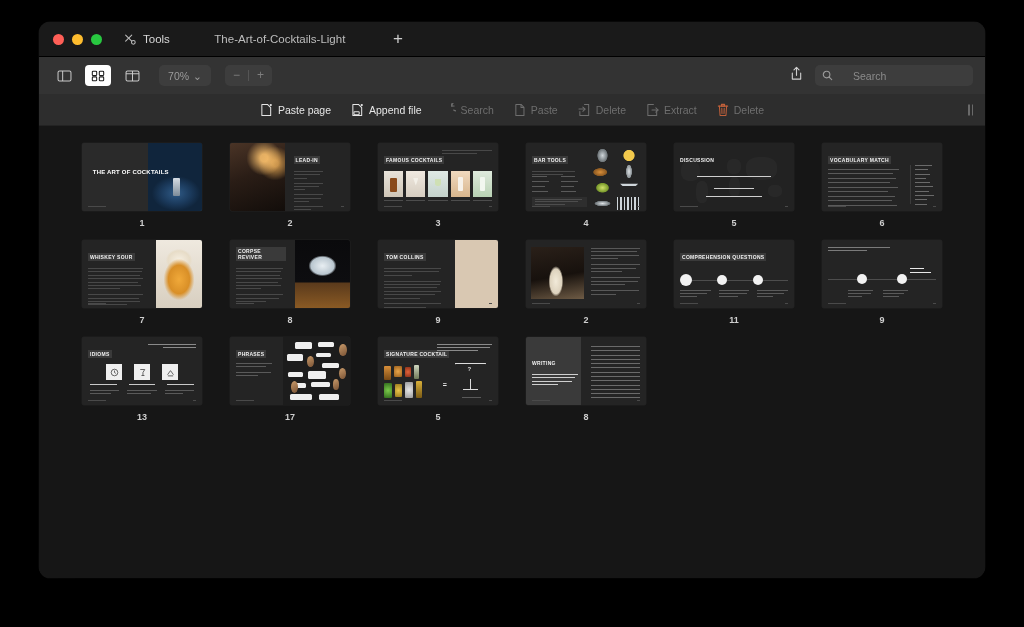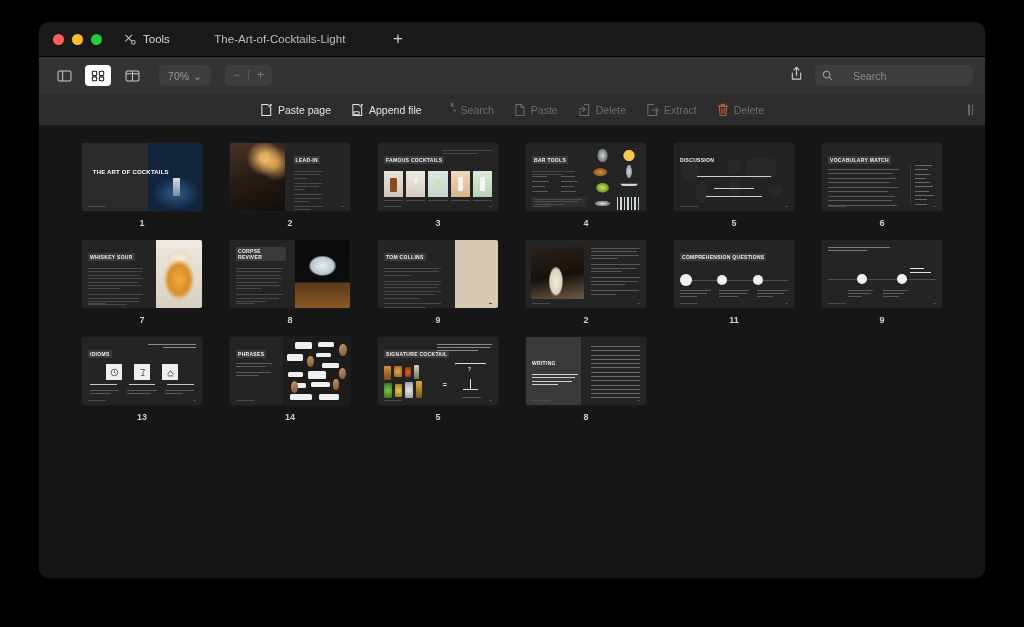--- a/index.html
+++ b/index.html
@@ -858,21 +858,21 @@
                 <div class="bubble" style="left:54%;top:84%;width:30%;height:8%"></div>
                 <div class="avat" style="left:84%;top:10%;width:11%;height:18%"></div>
                 <div class="avat" style="left:36%;top:28%;width:10%;height:16%"></div>
                 <div class="avat" style="left:84%;top:46%;width:10%;height:16%"></div>
                 <div class="avat" style="left:12%;top:64%;width:11%;height:18%"></div>
                 <div class="avat" style="left:74%;top:62%;width:10%;height:16%"></div>
               </div>
               <div class="footer-l"></div>
             </div>
           </div>
-          <div class="pagenum">14</div>
+          <div class="pagenum">17</div>
         </div>
 
         <div class="cell">
           <div class="thumb">
             <div class="sl">
               <div class="sl-pad">
                 <div class="h1">SIGNATURE COCKTAIL</div>
                 <div style="position:absolute;right:6px;top:7px;width:46%">
                   <i style="display:block;height:.8px;background:#8a8a8a;margin-bottom:2.2px;width:100%"></i>
                   <i style="display:block;height:.8px;background:#8a8a8a;margin-bottom:2.2px;width:96%"></i>

